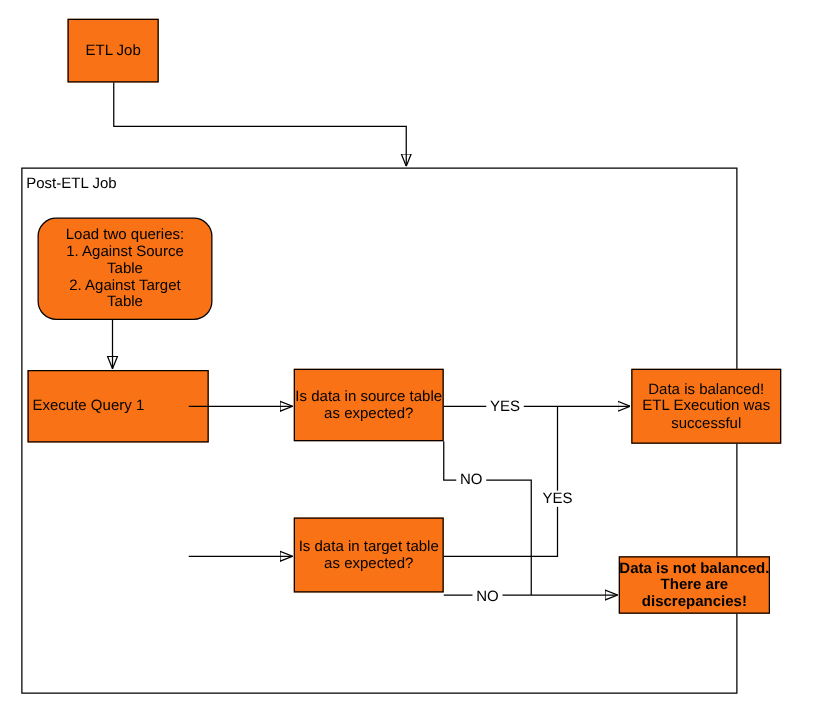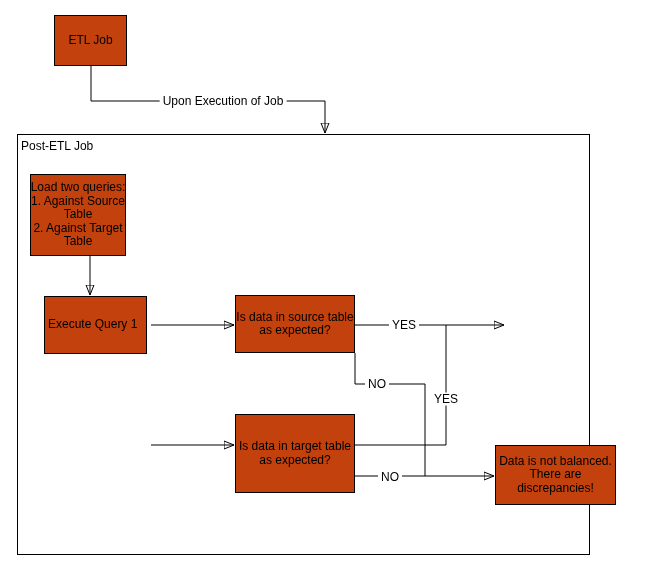--- a/index.html
+++ b/index.html
@@ -30,21 +30,21 @@
     position: absolute;
     left: 3px;
     top: 4px;
     font-size: 12px;
     line-height: 14px;
     white-space: pre;
   }
   .node {
     position: absolute;
     box-sizing: border-box;
-    background: #c2410c;
+    background: #f97316;
     border: 1px solid #000000;
     display: flex;
     align-items: center;
     justify-content: center;
     font-size: 12px;
     line-height: 13.5px;
   }
   .node-label {
     white-space: pre;
     text-align: center;
@@ -85,45 +85,50 @@
 <div class="stage">
 
   <div class="group">
     <span class="group-label">Post-ETL Job</span>
   </div>
 
   <div class="node" style="left:54px; top:15px; width:73px; height:51px;">
     <span class="node-label">ETL Job</span>
   </div>
 
-  <div class="node" style="left:30px; top:174px; width:96px; height:82px;">
+  <div class="node" style="left:30px; top:174px; width:140px; height:82px;border-radius:15px;">
     <span class="node-label">Load two queries:
 1. Against Source
 Table
 2. Against Target
 Table</span>
   </div>
 
-  <div class="node align-left" style="left:44px; top:296px; width:103px; height:58px;">
+  <div class="node align-left" style="left:22px; top:296px; width:145px; height:58px;">
     <span class="node-label">Execute Query 1</span>
   </div>
 
   <div class="node" style="left:235px; top:295px; width:120px; height:58px;justify-content:center;">
     <span class="node-label">Is data in source table
 as expected?</span>
   </div>
 
+  <div class="node" style="left:505px; top:295px; width:120px; height:60px;">
+    <span class="node-label">Data is balanced!
+ETL Execution was
+successful</span>
+  </div>
 
 
-  <div class="node" style="left:235px; top:414px; width:120px; height:79px;">
+  <div class="node" style="left:235px; top:414px; width:120px; height:60px;">
     <span class="node-label">Is data in target table
 as expected?</span>
   </div>
 
-  <div class="node" style="left:495px; top:445px; width:121px; height:60px;">
+  <div class="node" style="left:495px; top:445px; width:121px; height:46px;font-weight:bold;">
     <span class="node-label">Data is not balanced.
 There are
 discrepancies!</span>
   </div>
 
   <svg class="edges" viewBox="0 0 651 571" xmlns="http://www.w3.org/2000/svg">
     <defs>
       <marker id="arrowhead" viewBox="0 0 10 10" refX="10" refY="5" markerWidth="10" markerHeight="10" orient="auto">
         <path d="M0,1 L10,5 L0,9 z" fill="#000000" stroke="none"></path>
       </marker>
@@ -131,19 +136,18 @@
     <path d="M91,66 L91,101 L325,101 L325,133" marker-end="url(#arrowhead)"></path>
     <path d="M90,256 L90,295" marker-end="url(#arrowhead)"></path>
     <path d="M151,325 L234,325" marker-end="url(#arrowhead)"></path>
     <path d="M355,325 L504,325" marker-end="url(#arrowhead)"></path>
     <path d="M355,445 L446,445 L446,325"></path>
     <path d="M355,353 L355,384 L425,384 L425,476"></path>
     <path d="M151,445 L234,445" marker-end="url(#arrowhead)"></path>
     <path d="M355,476 L494,476" marker-end="url(#arrowhead)"></path>
   </svg>
 
-  <span class="edge-label" style="left:223px; top:101px;">Upon Execution of Job</span>
   <span class="edge-label" style="left:404px; top:325px;">YES</span>
   <span class="edge-label" style="left:377px; top:384px;">NO</span>
   <span class="edge-label" style="left:446px; top:399px;">YES</span>
   <span class="edge-label" style="left:390px; top:477px;">NO</span>
 
 </div>
 
 </body></html>

